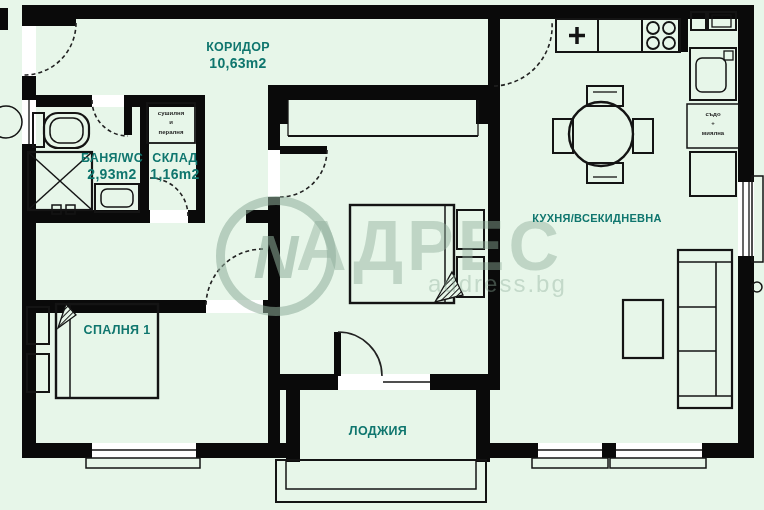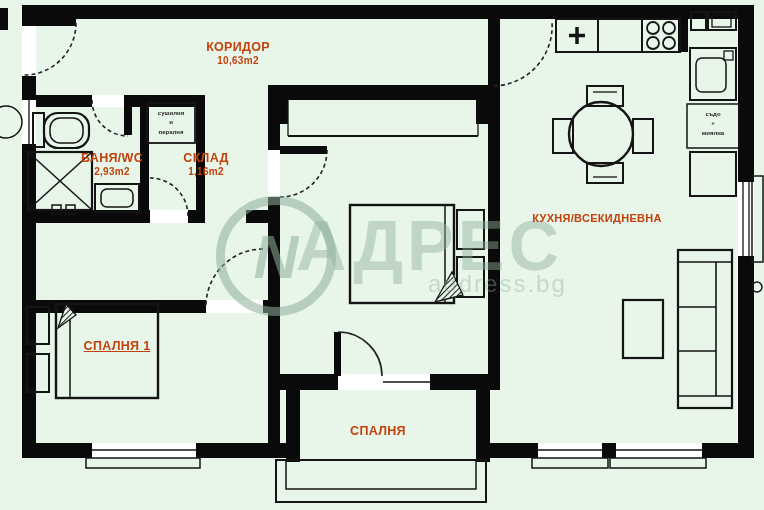--- a/index.html
+++ b/index.html
@@ -1,21 +1,21 @@
 <!DOCTYPE html>
 <html><head>
 <meta charset="utf-8">
 <style>
   html,body{margin:0;padding:0;background:#e7f6e9;}
   #plan{position:relative;width:764px;height:510px;background:#e7f6e9;overflow:hidden;
         font-family:"Liberation Sans",sans-serif;}
   #plan svg{position:absolute;left:0;top:0;}
   .room-label{position:absolute;text-align:center;font-weight:bold;font-size:12.5px;
-              line-height:1.18;color:#c2410c;letter-spacing:.3px;z-index:30;}
-  .room-label .area{display:block;font-size:10px;}
+              line-height:1.18;color:#0f766e;letter-spacing:.3px;z-index:30;}
+  .room-label .area{display:block;font-size:14px;}
   .room-label.small-font{font-size:11px;}
   .tiny-label{position:absolute;text-align:center;font-weight:bold;font-size:6px;
               line-height:1.55;color:#1f1f1f;z-index:30;}
   .tiny-label span{display:block;}
   .wm{position:absolute;z-index:20;color:#8fae9b;opacity:.55;pointer-events:none;}
   .wm-circle{left:216px;top:196px;width:102px;height:102px;border:9px solid #8fae9b;
              border-radius:50%;display:flex;align-items:center;justify-content:center;
              font-weight:bold;font-size:62px;font-style:italic;}
   .wm-text{left:296px;top:206px;font-weight:bold;font-size:70px;letter-spacing:4px;opacity:.45;}
   .wm-sub{left:428px;top:270px;font-weight:normal;font-size:24px;letter-spacing:2px;opacity:.4;}
@@ -187,32 +187,32 @@
   <div class="wm wm-sub">address.bg</div>
 
   <div class="room-label" style="left:183px;top:40px;width:110px;">
     <span>КОРИДОР</span>
     <span class="area">10,63m2</span>
   </div>
   <div class="room-label" style="left:62px;top:151px;width:100px;">
     <span>БАНЯ/WC</span>
     <span class="area">2,93m2</span>
   </div>
-  <div class="room-label" style="left:146px;top:151px;width:58px;margin-left:31px;">
+  <div class="room-label" style="left:146px;top:151px;width:58px;">
     <span>СКЛАД</span>
     <span class="area">1,16m2</span>
   </div>
-  <div class="room-label" style="left:59px;top:339px;width:116px;text-decoration:underline;">
+  <div class="room-label" style="left:59px;top:323px;width:116px;">
     <span>СПАЛНЯ 1</span>
   </div>
   <div class="room-label small-font" style="left:512px;top:212px;width:170px;">
     <span>КУХНЯ/ВСЕКИДНЕВНА</span>
   </div>
   <div class="room-label" style="left:320px;top:424px;width:116px;">
-    <span>СПАЛНЯ</span>
+    <span>ЛОДЖИЯ</span>
   </div>
 
   <div class="tiny-label" style="left:147px;top:109px;width:48px;">
     <span>сушилня</span>
     <span>и</span>
     <span>пералня</span>
   </div>
   <div class="tiny-label" style="left:687px;top:110px;width:52px;">
     <span>съдо</span>
     <span>+</span>

